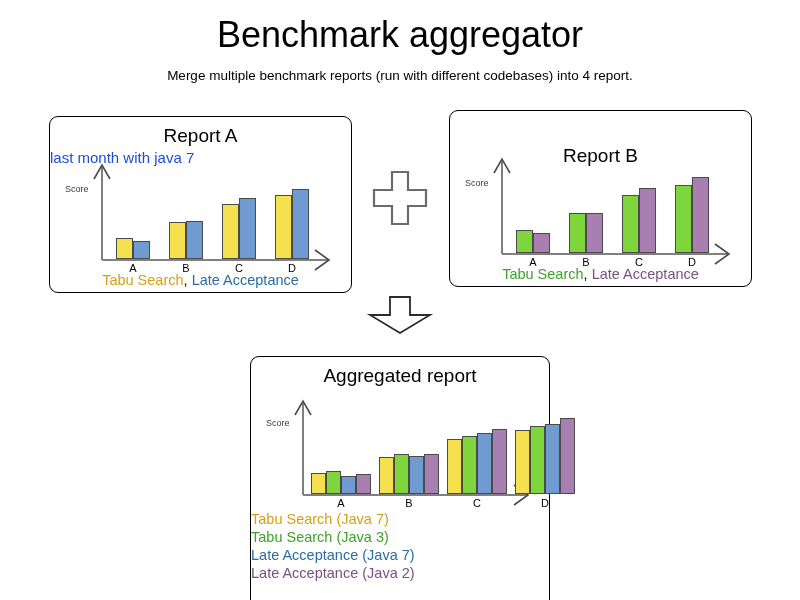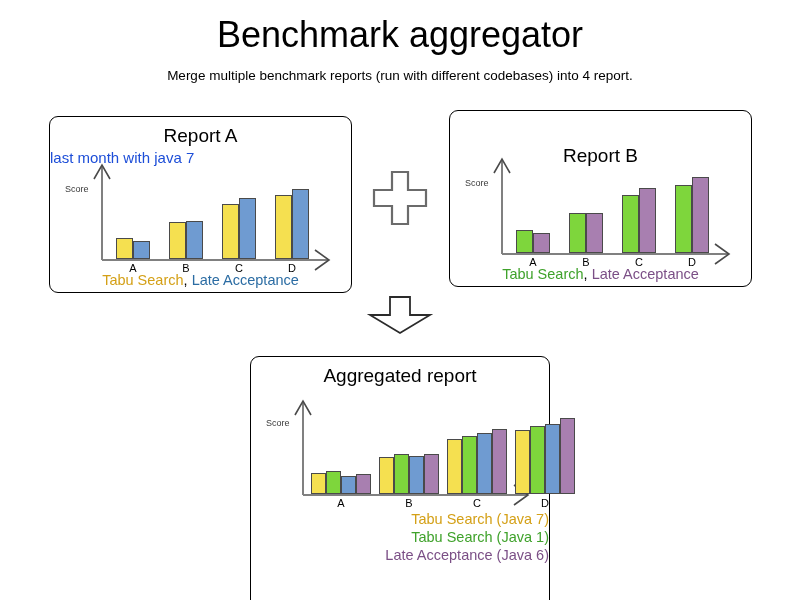--- a/index.html
+++ b/index.html
@@ -29,21 +29,21 @@
     font-size:15px;color:#1d4ed8;
   }
   .chart{position:absolute;}
   .axis-label{
     position:absolute;font-size:9px;color:#3a3a3a;white-space:nowrap;
   }
   .legend{
     position:absolute;left:0;width:100%;text-align:center;
     font-size:14.5px;white-space:nowrap;
   }
-  .legend-line{width:100%;text-align:right;line-height:18px;}
+  .legend-line{width:100%;text-align:left;line-height:18px;}
   .bar{position:absolute;box-sizing:border-box;border:1.1px solid #4a4a4a;}
   .cat-label{position:absolute;font-size:11px;color:#000;text-align:center;}
   svg{display:block;overflow:visible;}
   .connector{position:absolute;}
 </style>
 </head>
 <body>
 
 <div class="page-title">Benchmark aggregator</div>
 <div class="page-subtitle">Merge multiple benchmark reports (run with different codebases) into 4 report.</div>
@@ -145,16 +145,17 @@
         <div class="cat-label" style="left: 186px; top: 140px; width: 80px;">C</div>
         <div class="bar" style="left: 264px; top: 73px; width: 15px; height: 64px; background: rgb(245, 224, 80); border-color: rgb(74, 74, 74);"></div>
         <div class="bar" style="left: 279px; top: 69px; width: 15px; height: 68px; background: rgb(126, 214, 60); border-color: rgb(74, 74, 74);"></div>
         <div class="bar" style="left: 294px; top: 67px; width: 15px; height: 70px; background: rgb(111, 155, 209); border-color: rgb(74, 74, 74);"></div>
         <div class="bar" style="left: 309px; top: 61px; width: 15px; height: 76px; background: rgb(168, 127, 176); border-color: rgb(74, 74, 74);"></div>
         <div class="cat-label" style="left: 254px; top: 140px; width: 80px;">D</div>
       </div>
   </div>
   <div class="legend" style="top:153px;">
       <div class="legend-line" style="color: rgb(212, 160, 23);">Tabu Search (Java 7)</div>
-      <div class="legend-line" style="color: rgb(63, 162, 43);">Tabu Search (Java 1)</div>
-      <div class="legend-line" style="color: rgb(123, 79, 134);">Late Acceptance (Java 6)</div>
+      <div class="legend-line" style="color: rgb(63, 162, 43);">Tabu Search (Java 3)</div>
+      <div class="legend-line" style="color: rgb(43, 108, 163);">Late Acceptance (Java 7)</div>
+      <div class="legend-line" style="color: rgb(123, 79, 134);">Late Acceptance (Java 2)</div>
     </div>
 </div>
 
 </body></html>

